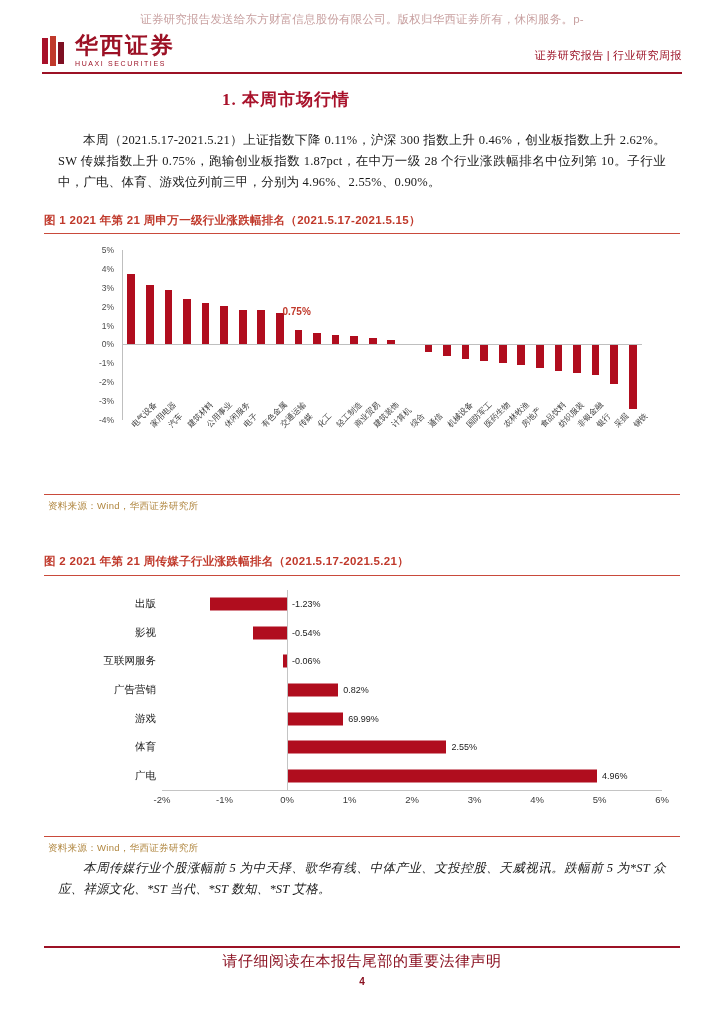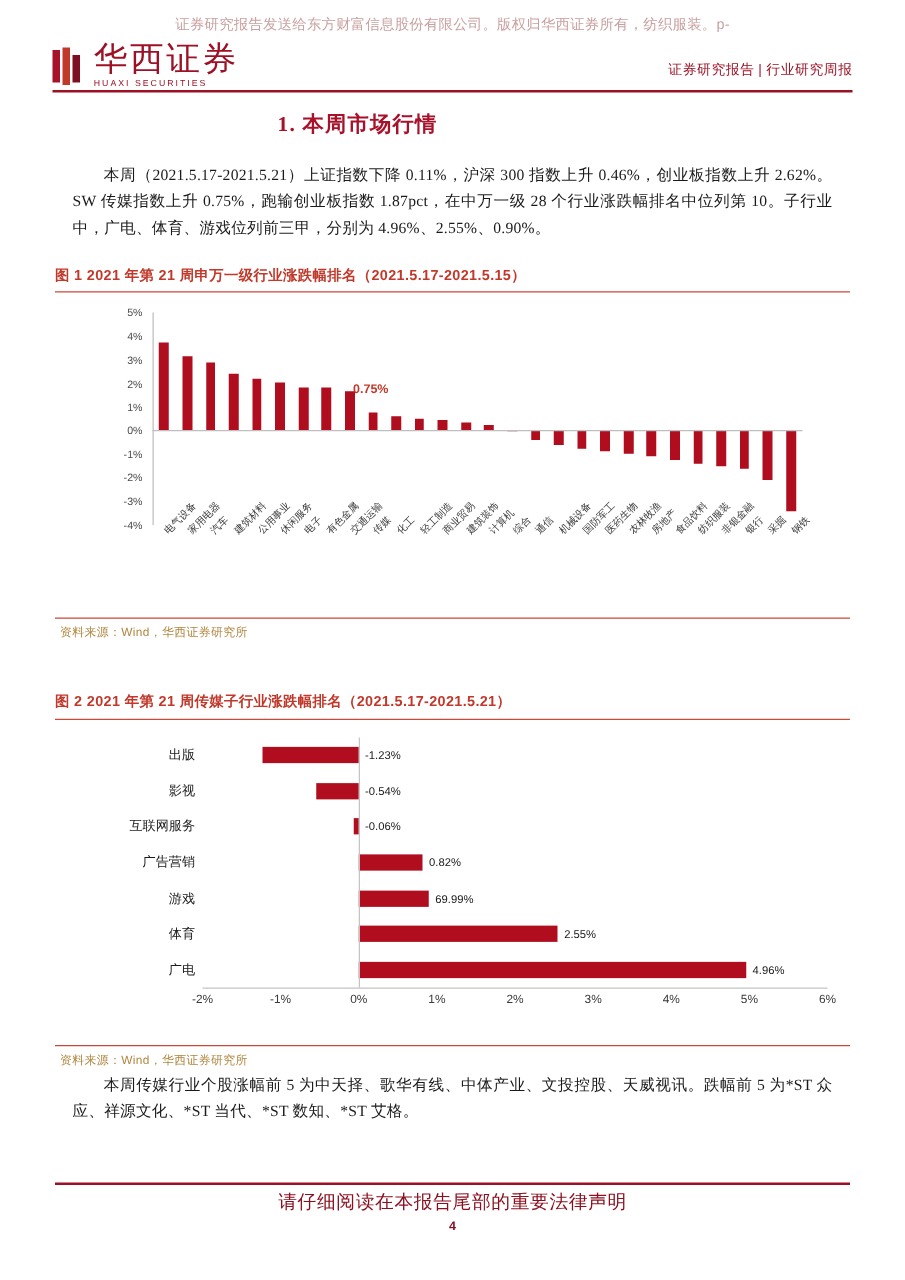--- a/index.html
+++ b/index.html
@@ -49,22 +49,22 @@
   }
   .logo-mark .bar {
     position: absolute;
     background: #a8112a;
   }
   .logo-mark .b1 { left: 0;   top: 2px;  width: 6px; height: 26px; }
   .logo-mark .b2 { left: 8px; top: 0;    width: 6px; height: 30px; background:#c0392b;}
   .logo-mark .b3 { left: 16px;top: 6px;  width: 6px; height: 22px; background:#7e0f22;}
   .logo-text-cn {
     font-family: "Liberation Serif", serif;
-    font-size: 27px;
-    font-weight: normal;
+    font-size: 23px;
+    font-weight: bold;
     color: #9c1125;
     letter-spacing: 2px;
     line-height: 1;
   }
   .logo-text-en {
     font-family: "Liberation Sans", sans-serif;
     font-size: 7px;
     color: #9c1125;
     letter-spacing: 1.6px;
     margin-top: 3px;
@@ -119,20 +119,21 @@
     top: 130px;
     left: 58px;
     width: 608px;
     text-indent: 25px;
   }
   .para.p2 {
     top: 858px;
     left: 58px;
     width: 608px;
     text-indent: 25px;
+    font-style: italic;
   }
 
   
   .fig-caption {
     position: absolute;
     left: 44px;
     font-family: "Liberation Sans", sans-serif;
     font-size: 11.5px;
     color: #c0392b;
     font-weight: bold;
@@ -336,21 +337,21 @@
     font-family: "Liberation Sans", sans-serif;
     font-size: 10px;
     font-weight: bold;
     color: #8a1020;
   }
 </style>
 </head>
 <body>
 
 <div class="watermark">
-  <span>证券研究报告发送给东方财富信息股份有限公司。版权归华西证券所有，纺织服装。</span><span class="tail">p-</span>
+  <span>证券研究报告发送给东方财富信息股份有限公司。版权归华西证券所有，休闲服务。</span><span class="tail">p-</span>
 </div>
 
 <div class="logo-block">
   <div class="logo-mark">
     <div class="bar b1"></div>
       <div class="bar b2"></div>
       <div class="bar b3"></div>
   </div>
   <div>
     <div class="logo-text-cn">华西证券</div>

